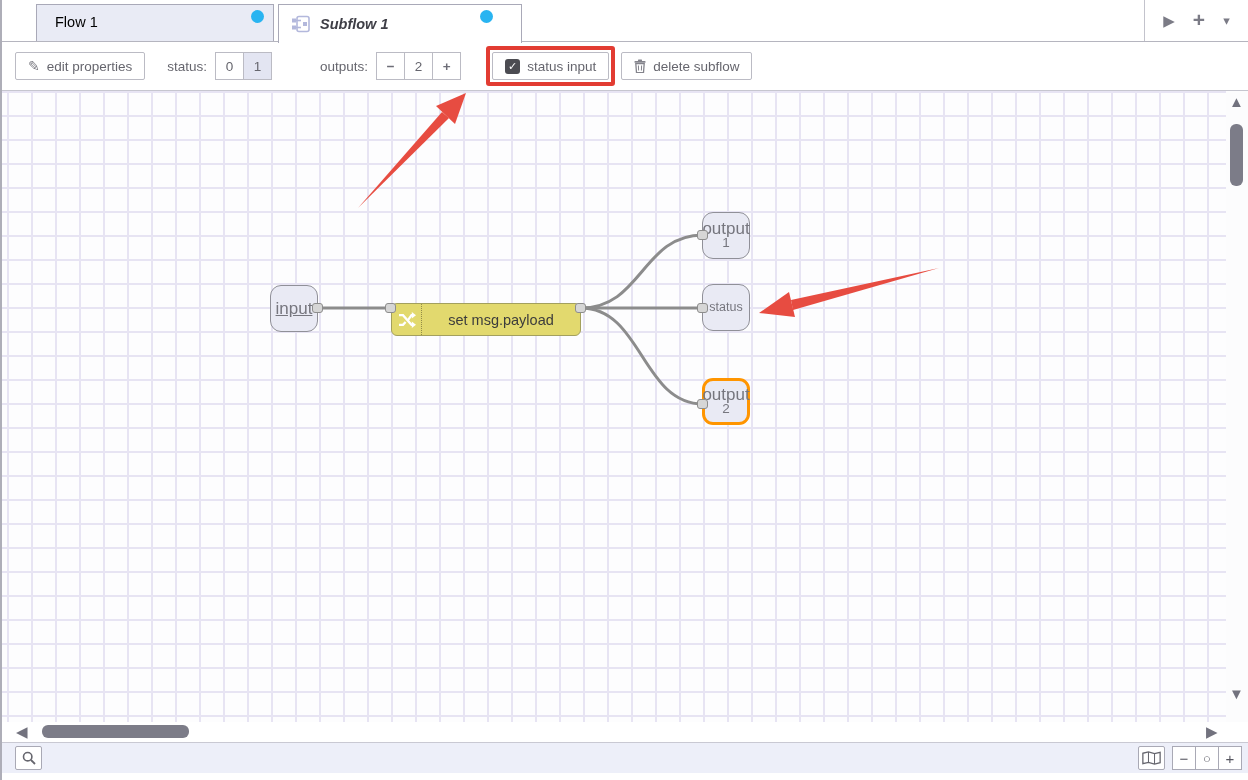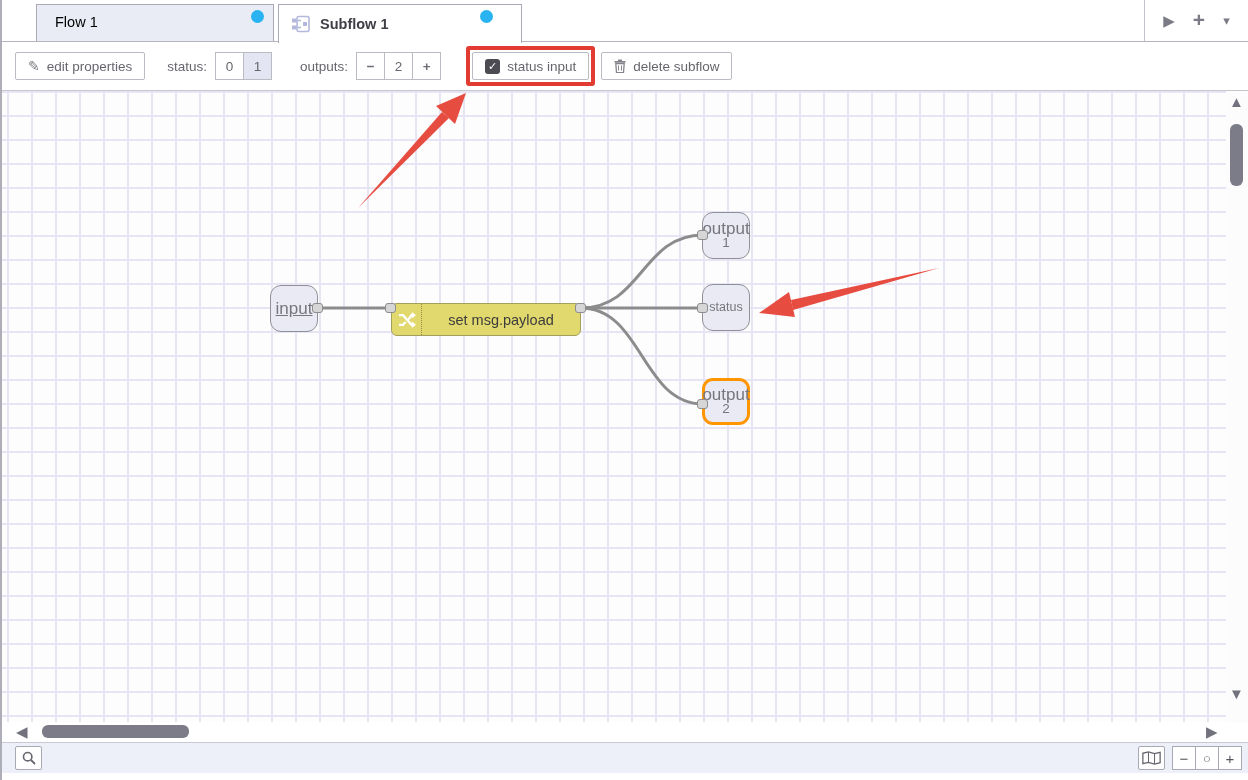--- a/index.html
+++ b/index.html
@@ -10,21 +10,21 @@
 
   
   #tabbar { position:relative; height:42px; background:#fff;
     border-bottom:1px solid #b5b5bf; }
   .tab { position:absolute; top:4px; background:#e9ebf5;
     border:1px solid #a9a9b8; border-bottom:none; cursor:pointer; }
   .tab.inactive { left:34px; width:238px; height:37px; }
   .tab.active { left:276px; width:244px; height:39px; background:#fff; z-index:3; }
   .tab-label { font-size:14.5px; color:#000000; }
   .tab.inactive .tab-label { position:absolute; left:18px; top:9px; }
-  .tab.active { display:flex; align-items:center; gap:9px; padding-left:12px; }
+  .tab.active { display:flex; align-items:center; gap:9px; padding-left:12px;font-style:italic; }
   .tab.active .tab-label { font-weight:bold; color:#3e3e46; }
   .tab-dot { position:absolute; top:5px; width:13px; height:13px; border-radius:50%;
     background:#29b4f1; }
   .tab.inactive .tab-dot { right:9px; }
   .tab.active .tab-dot { right:28px; }
   #tabbar-actions { position:absolute; right:0; top:0; width:104px; height:41px;
     border-left:1px solid #c3c3cc; display:flex; align-items:center;
     justify-content:space-evenly; color:#7b7b86; background:#fff; }
   #tabbar-actions .glyph { cursor:pointer; }
   .g-play { font-size:15px; }
@@ -146,21 +146,21 @@
       <span class="pencil-icon">✎</span>
       <span>edit properties</span>
     </button>
 
     <span class="tb-label" style="margin-left:22px; margin-right:8px;">status:</span>
     <span class="seg-group">
       <span class="seg">0</span>
       <span class="seg selected">1</span>
     </span>
 
-    <span class="tb-label" style="margin-left:28px; margin-right:8px;">outputs:</span>
+    <span class="tb-label" style="margin-left:48px; margin-right:8px;">outputs:</span>
     <span class="seg-group">
       <span class="seg op">−</span>
       <span class="seg value">2</span>
       <span class="seg op">+</span>
     </span>
 
     <span class="red-box annotation" style="margin-left:25px;">
       <button class="tb-btn">
         <span class="checkbox">✓</span>
         <span>status input</span>

